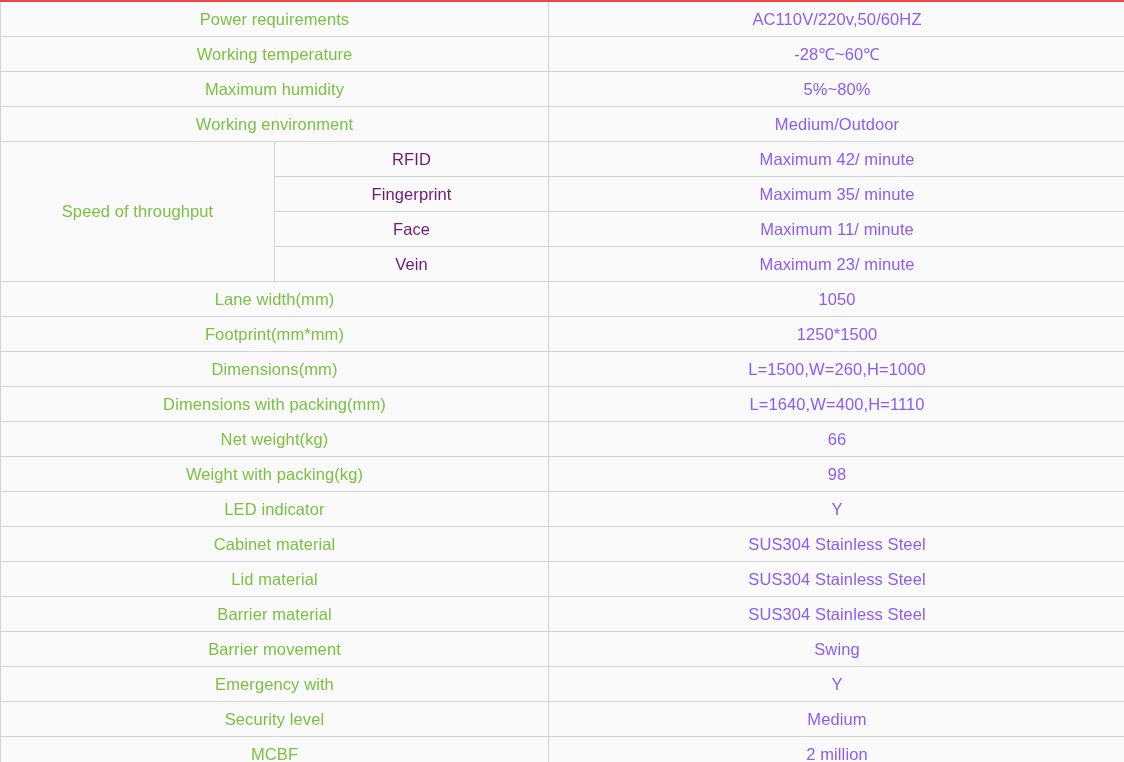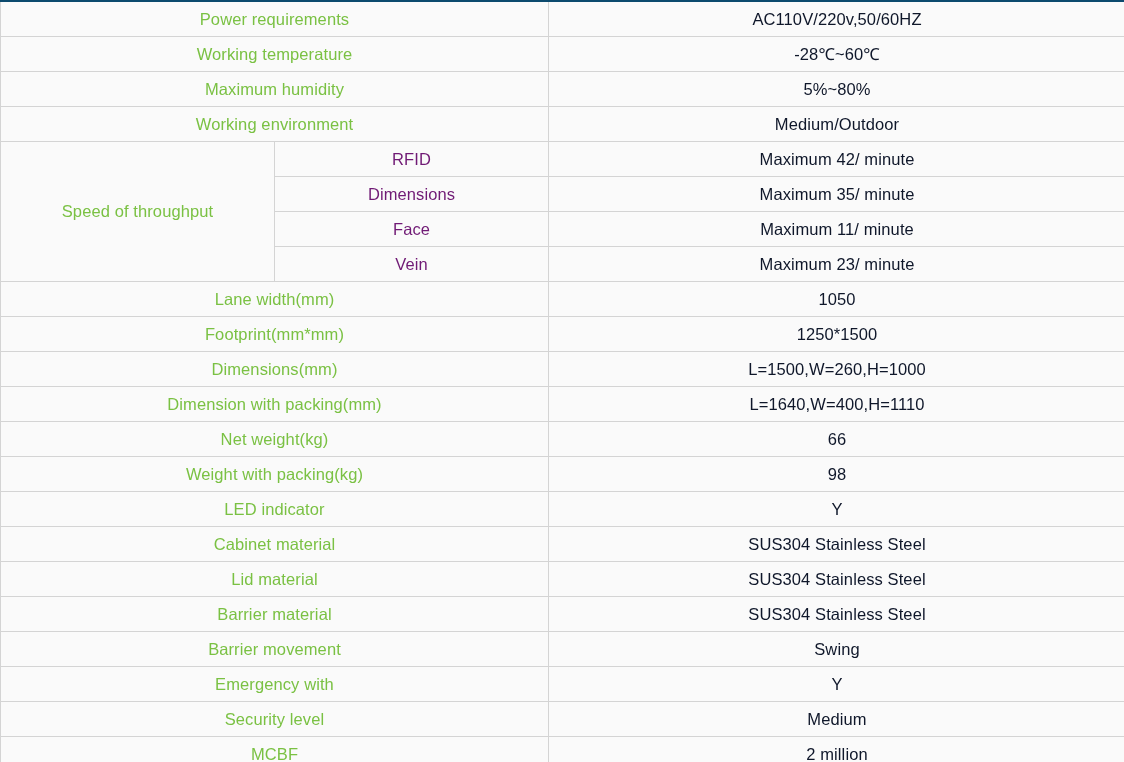--- a/index.html
+++ b/index.html
@@ -25,36 +25,36 @@
     background: #fafafa;
     text-align: center;
     vertical-align: middle;
     padding: 0;
     height: 34px;
     line-height: 1.25;
     font-size: 16.5px;
     letter-spacing: 0.1px;
   }
   #spec-table tr:first-child td {
-    border-top: 2px solid #0c4a6e;
+    border-top: 2px solid #ef4444;
   }
   td.param {
     color: #7ac143;
     width: 347px;
   }
   td.param-wide {
     color: #7ac143;
     width: 547px;
   }
   td.sub {
     color: #701a75;
     width: 200px;
   }
   td.value {
-    color: #0f172a;
+    color: #8b5cf6;
     width: 576px;
   }
   td.rowspan-label {
     color: #7ac143;
     margin-left: 40px;
   }
 </style>
 </head>
 <body>
 
@@ -77,21 +77,21 @@
       <td class="param-wide" colspan="2">Working environment</td>
       <td class="value">Medium/Outdoor</td>
     </tr>
 
     <tr>
       <td class="param rowspan-label" rowspan="4">Speed of throughput</td>
       <td class="sub">RFID</td>
       <td class="value">Maximum 42/ minute</td>
     </tr>
     <tr>
-      <td class="sub">Dimensions</td>
+      <td class="sub">Fingerprint</td>
       <td class="value">Maximum 35/ minute</td>
     </tr>
     <tr>
       <td class="sub">Face</td>
       <td class="value">Maximum 11/ minute</td>
     </tr>
     <tr>
       <td class="sub">Vein</td>
       <td class="value">Maximum 23/ minute</td>
     </tr>
@@ -102,21 +102,21 @@
     </tr>
     <tr>
       <td class="param-wide" colspan="2">Footprint(mm*mm)</td>
       <td class="value">1250*1500</td>
     </tr>
     <tr>
       <td class="param-wide" colspan="2">Dimensions(mm)</td>
       <td class="value">L=1500,W=260,H=1000</td>
     </tr>
     <tr>
-      <td class="param-wide" colspan="2">Dimension with packing(mm)</td>
+      <td class="param-wide" colspan="2">Dimensions with packing(mm)</td>
       <td class="value">L=1640,W=400,H=1110</td>
     </tr>
     <tr>
       <td class="param-wide" colspan="2">Net weight(kg)</td>
       <td class="value">66</td>
     </tr>
     <tr>
       <td class="param-wide" colspan="2">Weight with packing(kg)</td>
       <td class="value">98</td>
     </tr>

